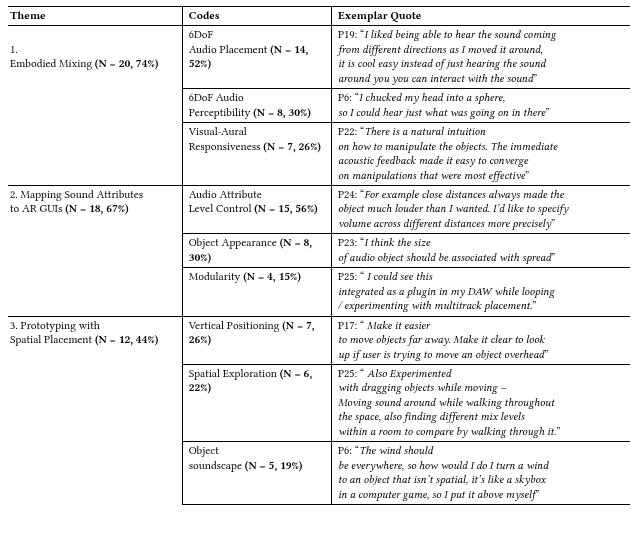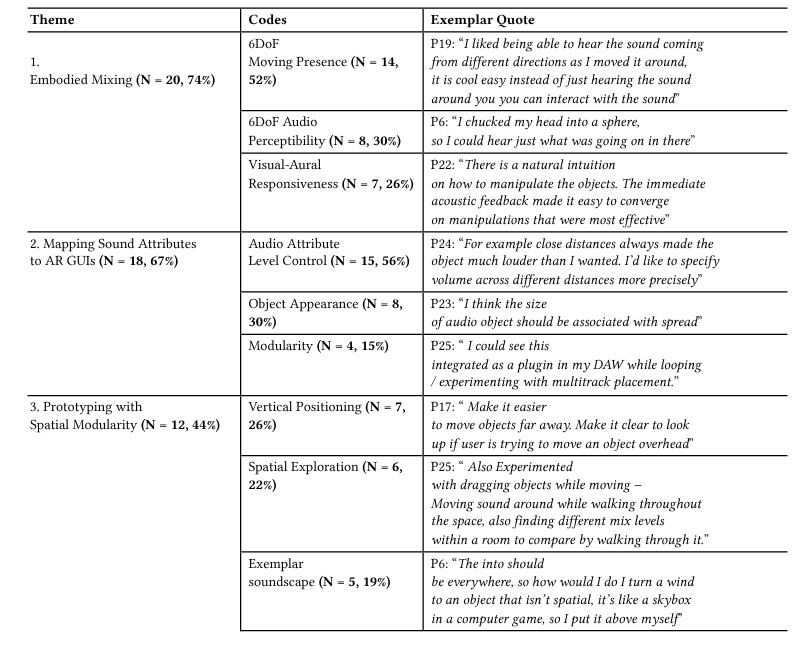--- a/index.html
+++ b/index.html
@@ -4,21 +4,21 @@
 <style>
   html, body {
     margin: 0;
     padding: 0;
     background: #fff;
   }
   .page {
     width: 640px;
     height: 537px;
     box-sizing: border-box;
-    padding: 6px 10px 6px 22px;
+    padding: 6px 10px 6px 8px;
     font-family: "Linux Libertine", "Libertinus Serif", "Times New Roman", Times, serif;
     font-size: 11.3px;
     line-height: 1.28;
     color: #000;
   }
   table {
     border-collapse: collapse;
     width: 100%;
     table-layout: fixed;
   }
@@ -63,21 +63,21 @@
   <tbody>
 
     <tr>
       <td rowspan="3">
         <br>
         <span>1.</span><br>
         <span>Embodied Mixing </span><b>(N = 20, 74%)</b>
       </td>
       <td class="vline-l">
         <span>6DoF</span><br>
-        <span>Moving Presence </span><b>(N = 14, 52%)</b>
+        <span>Audio Placement </span><b>(N = 14, 52%)</b>
       </td>
       <td class="vline-l">
         <span class="pre">P19: “</span><span class="quote">I liked being able to hear the sound coming</span><br>
         <span class="quote">from different directions as I moved it around,</span><br>
         <span class="quote">it is cool easy instead of just hearing the sound</span><br>
         <span class="quote">around you you can interact with the sound</span><span class="pre">”</span>
       </td>
     </tr>
     <tr>
       <td class="vline-l sub-sep">
@@ -133,21 +133,21 @@
       <td class="vline-l sub-sep">
         <span class="pre">P25: “</span><span class="quote"> I could see this</span><br>
         <span class="quote">integrated as a plugin in my DAW while looping</span><br>
         <span class="quote">/ experimenting with multitrack placement.</span><span class="pre">”</span>
       </td>
     </tr>
 
     <tr class="theme-sep">
       <td rowspan="3">
         <span>3. Prototyping with</span><br>
-        <span>Spatial Modularity </span><b>(N = 12, 44%)</b>
+        <span>Spatial Placement </span><b>(N = 12, 44%)</b>
       </td>
       <td class="vline-l">
         <span>Vertical Positioning </span><b>(N = 7, 26%)</b>
       </td>
       <td class="vline-l">
         <span class="pre">P17: “</span><span class="quote"> Make it easier</span><br>
         <span class="quote">to move objects far away. Make it clear to look</span><br>
         <span class="quote">up if user is trying to move an object overhead</span><span class="pre">”</span>
       </td>
     </tr>
@@ -158,25 +158,25 @@
       <td class="vline-l sub-sep">
         <span class="pre">P25: “</span><span class="quote"> Also Experimented</span><br>
         <span class="quote">with dragging objects while moving –</span><br>
         <span class="quote">Moving sound around while walking throughout</span><br>
         <span class="quote">the space, also finding different mix levels</span><br>
         <span class="quote">within a room to compare by walking through it.</span><span class="pre">”</span>
       </td>
     </tr>
     <tr class="last">
       <td class="vline-l sub-sep">
-        <span>Exemplar</span><br>
+        <span>Object</span><br>
         <span>soundscape </span><b>(N = 5, 19%)</b>
       </td>
       <td class="vline-l sub-sep">
-        <span class="pre">P6: “</span><span class="quote">The into should</span><br>
+        <span class="pre">P6: “</span><span class="quote">The wind should</span><br>
         <span class="quote">be everywhere, so how would I do I turn a wind</span><br>
         <span class="quote">to an object that isn’t spatial, it’s like a skybox</span><br>
         <span class="quote">in a computer game, so I put it above myself</span><span class="pre">”</span>
       </td>
     </tr>
 
   </tbody>
 </table>
 
 </div>

